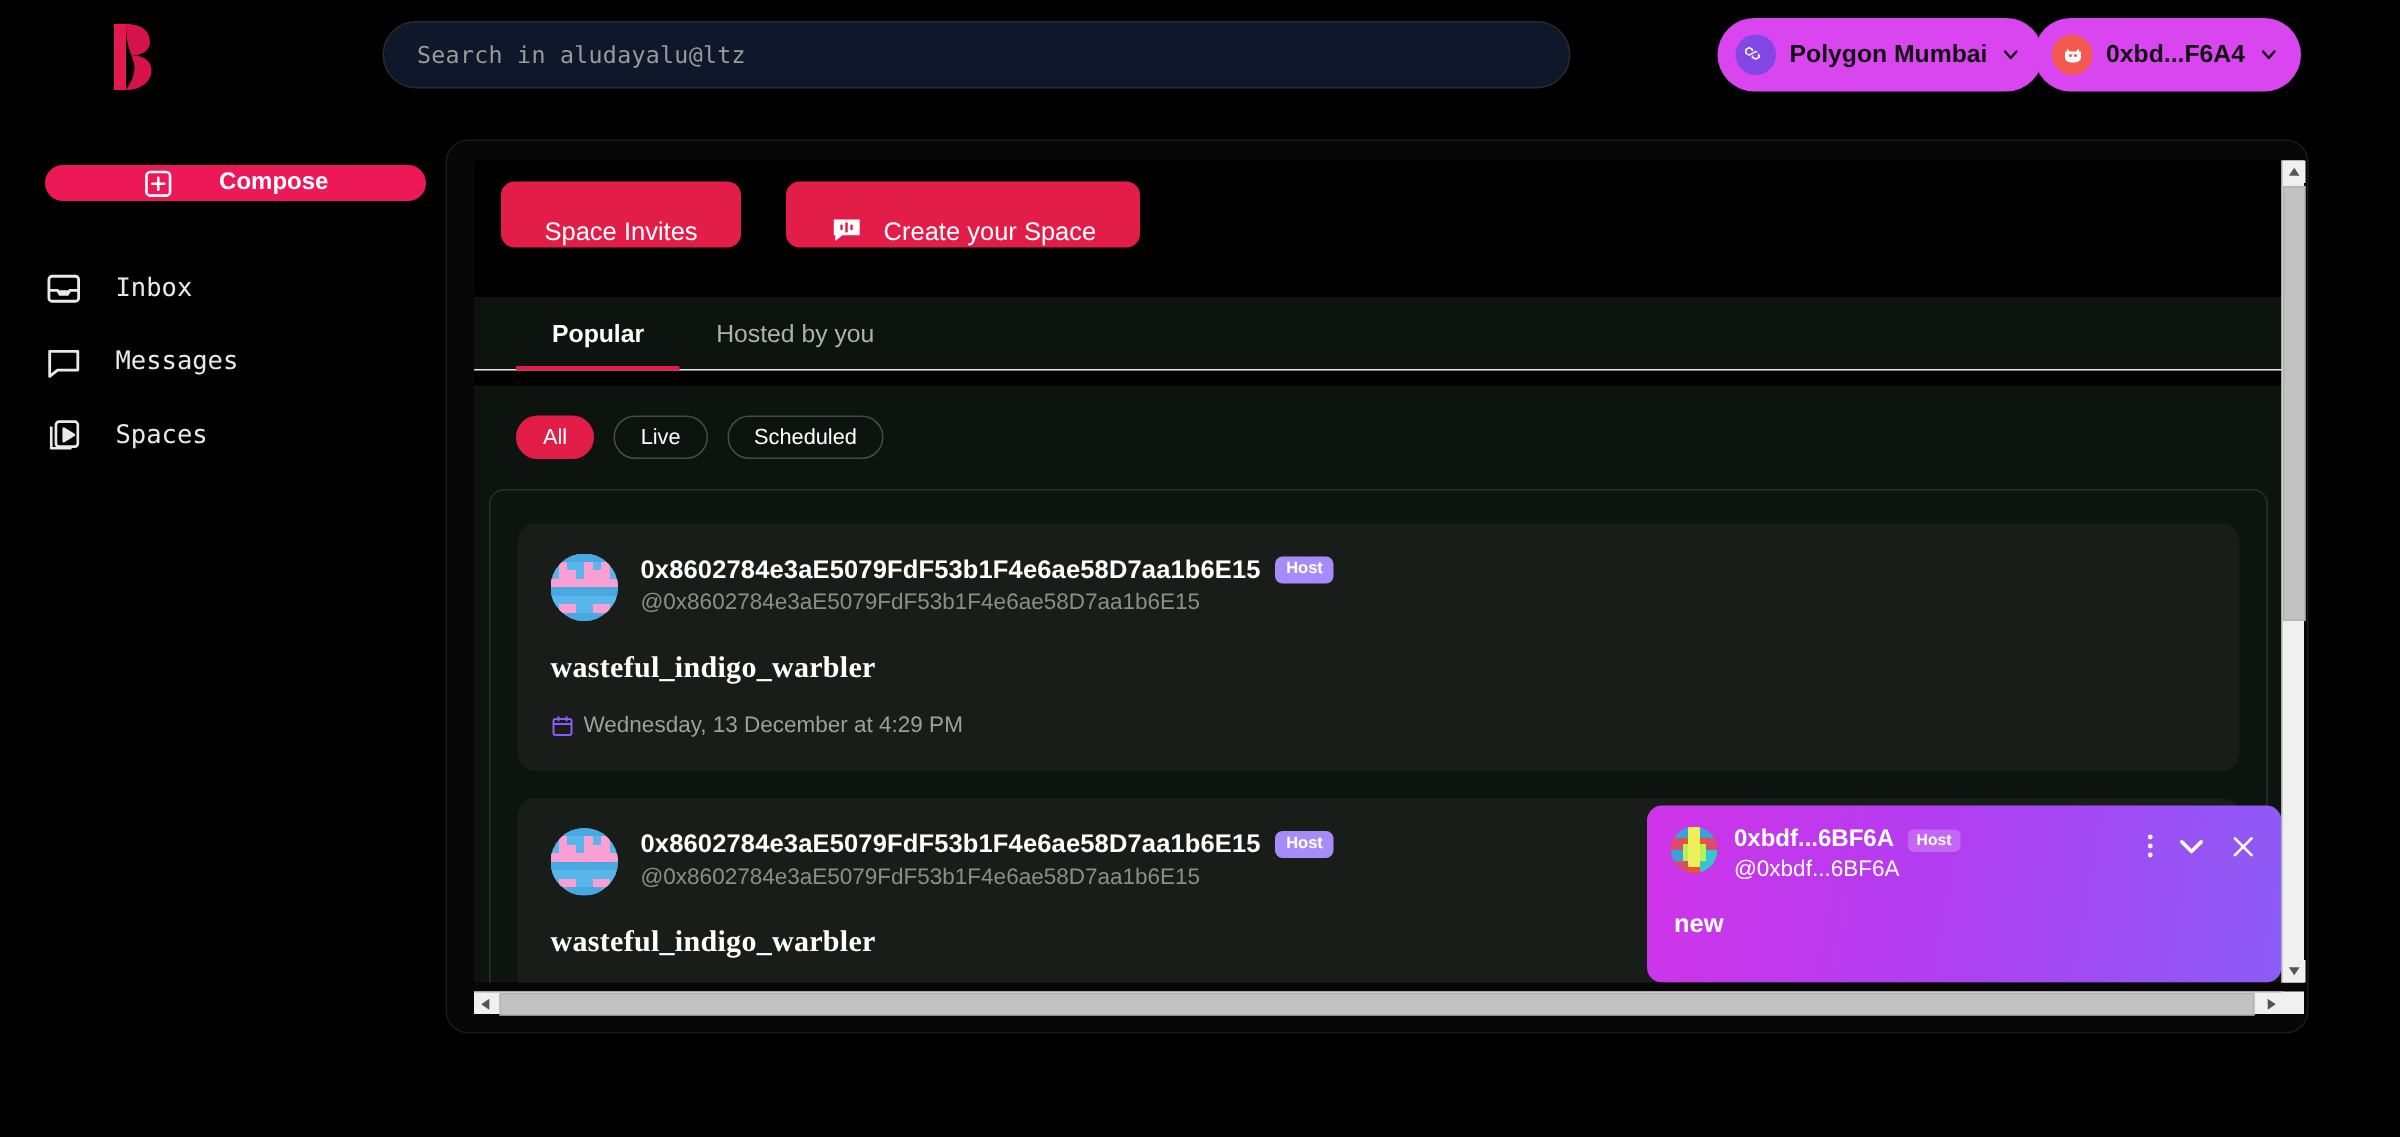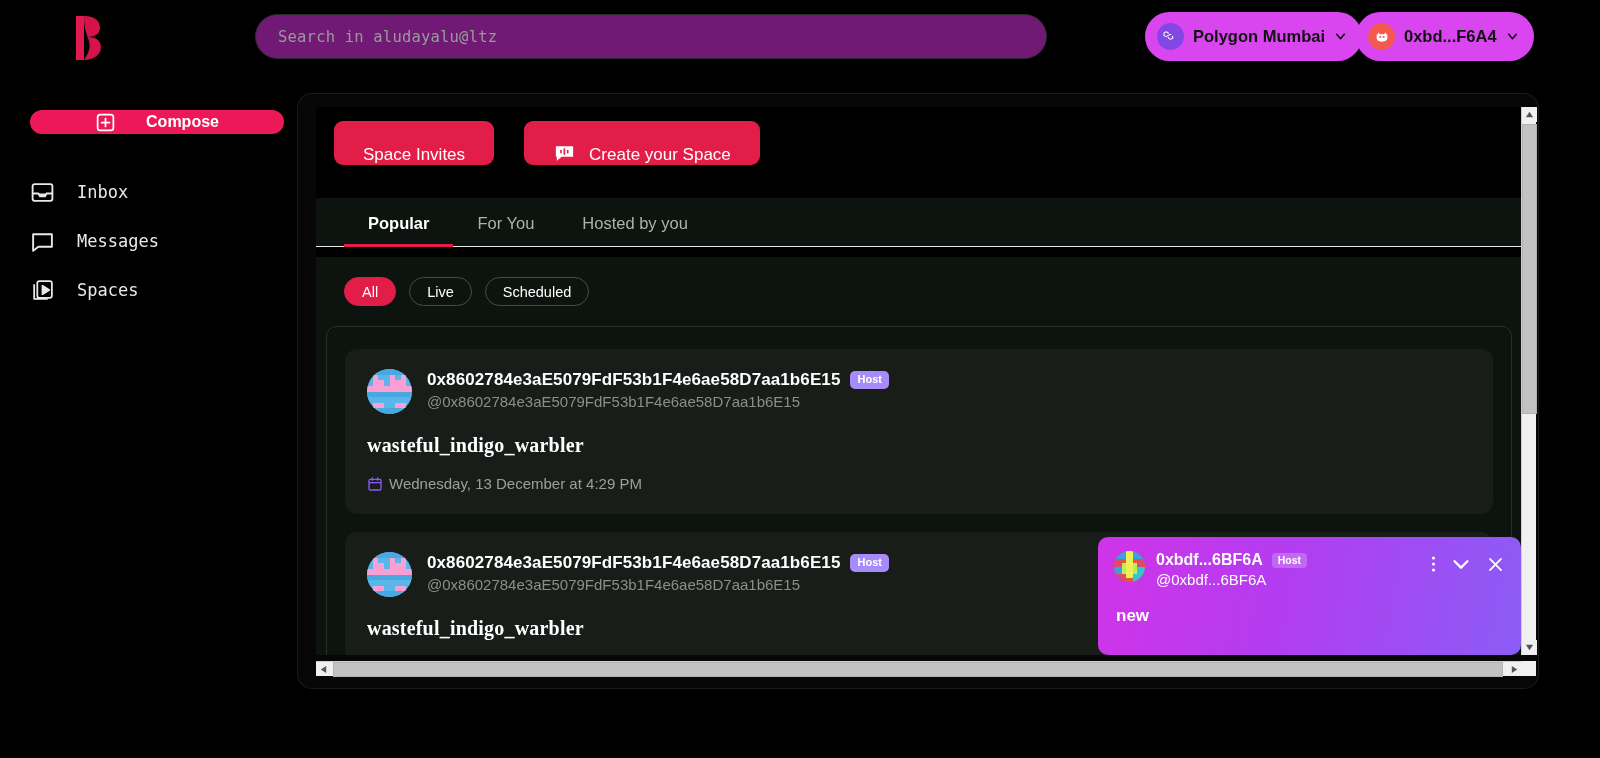--- a/index.html
+++ b/index.html
@@ -13,21 +13,21 @@
   
   .topbar {
     position: absolute; top: 0; left: 0; width: 1600px; height: 74px;
     background: #000000;
   }
   .logo {
     position: absolute; left: 58px; top: 10px; width: 56px; height: 56px;
   }
   .search-box {
     position: absolute; left: 255px; top: 14px; width: 792px; height: 45px;
-    border: 1px solid #2b2b2b; border-radius: 24px; background: #701a75;
+    border: 1px solid #2b2b2b; border-radius: 24px; background: #0f172a;
     display: flex; align-items: center; padding: 0 22px; text-align: center;
   }
   .search-box .ph {
     font-family: "DejaVu Sans Mono", monospace;
     font-size: 15.5px; color: #9a9a9a; letter-spacing: .2px;
   }
   .pillbtn {
     position: absolute; top: 12px; height: 49px;
     background: #d946ef; border-radius: 26px;
     display: flex; align-items: center; gap: 9px; padding: 0 15px 0 12px;
@@ -282,21 +282,20 @@
             <rect x="11" y="6.4" width="1.7" height="7.2" rx=".8" fill="#e11d48"></rect>
             <rect x="14.5" y="8" width="1.7" height="4" rx=".8" fill="#e11d48"></rect>
           </svg>
           <span>Create your Space</span>
         </button>
       </div>
 
       <div class="tabsec">
         <div class="tabs">
           <div class="tab active"><span>Popular</span></div>
-          <div class="tab"><span>For You</span></div>
           <div class="tab"><span>Hosted by you</span></div>
         </div>
       </div>
 
       <div class="listarea">
 
         <div class="pills">
           <div class="pill sel">
               <span>All</span>
             </div>

